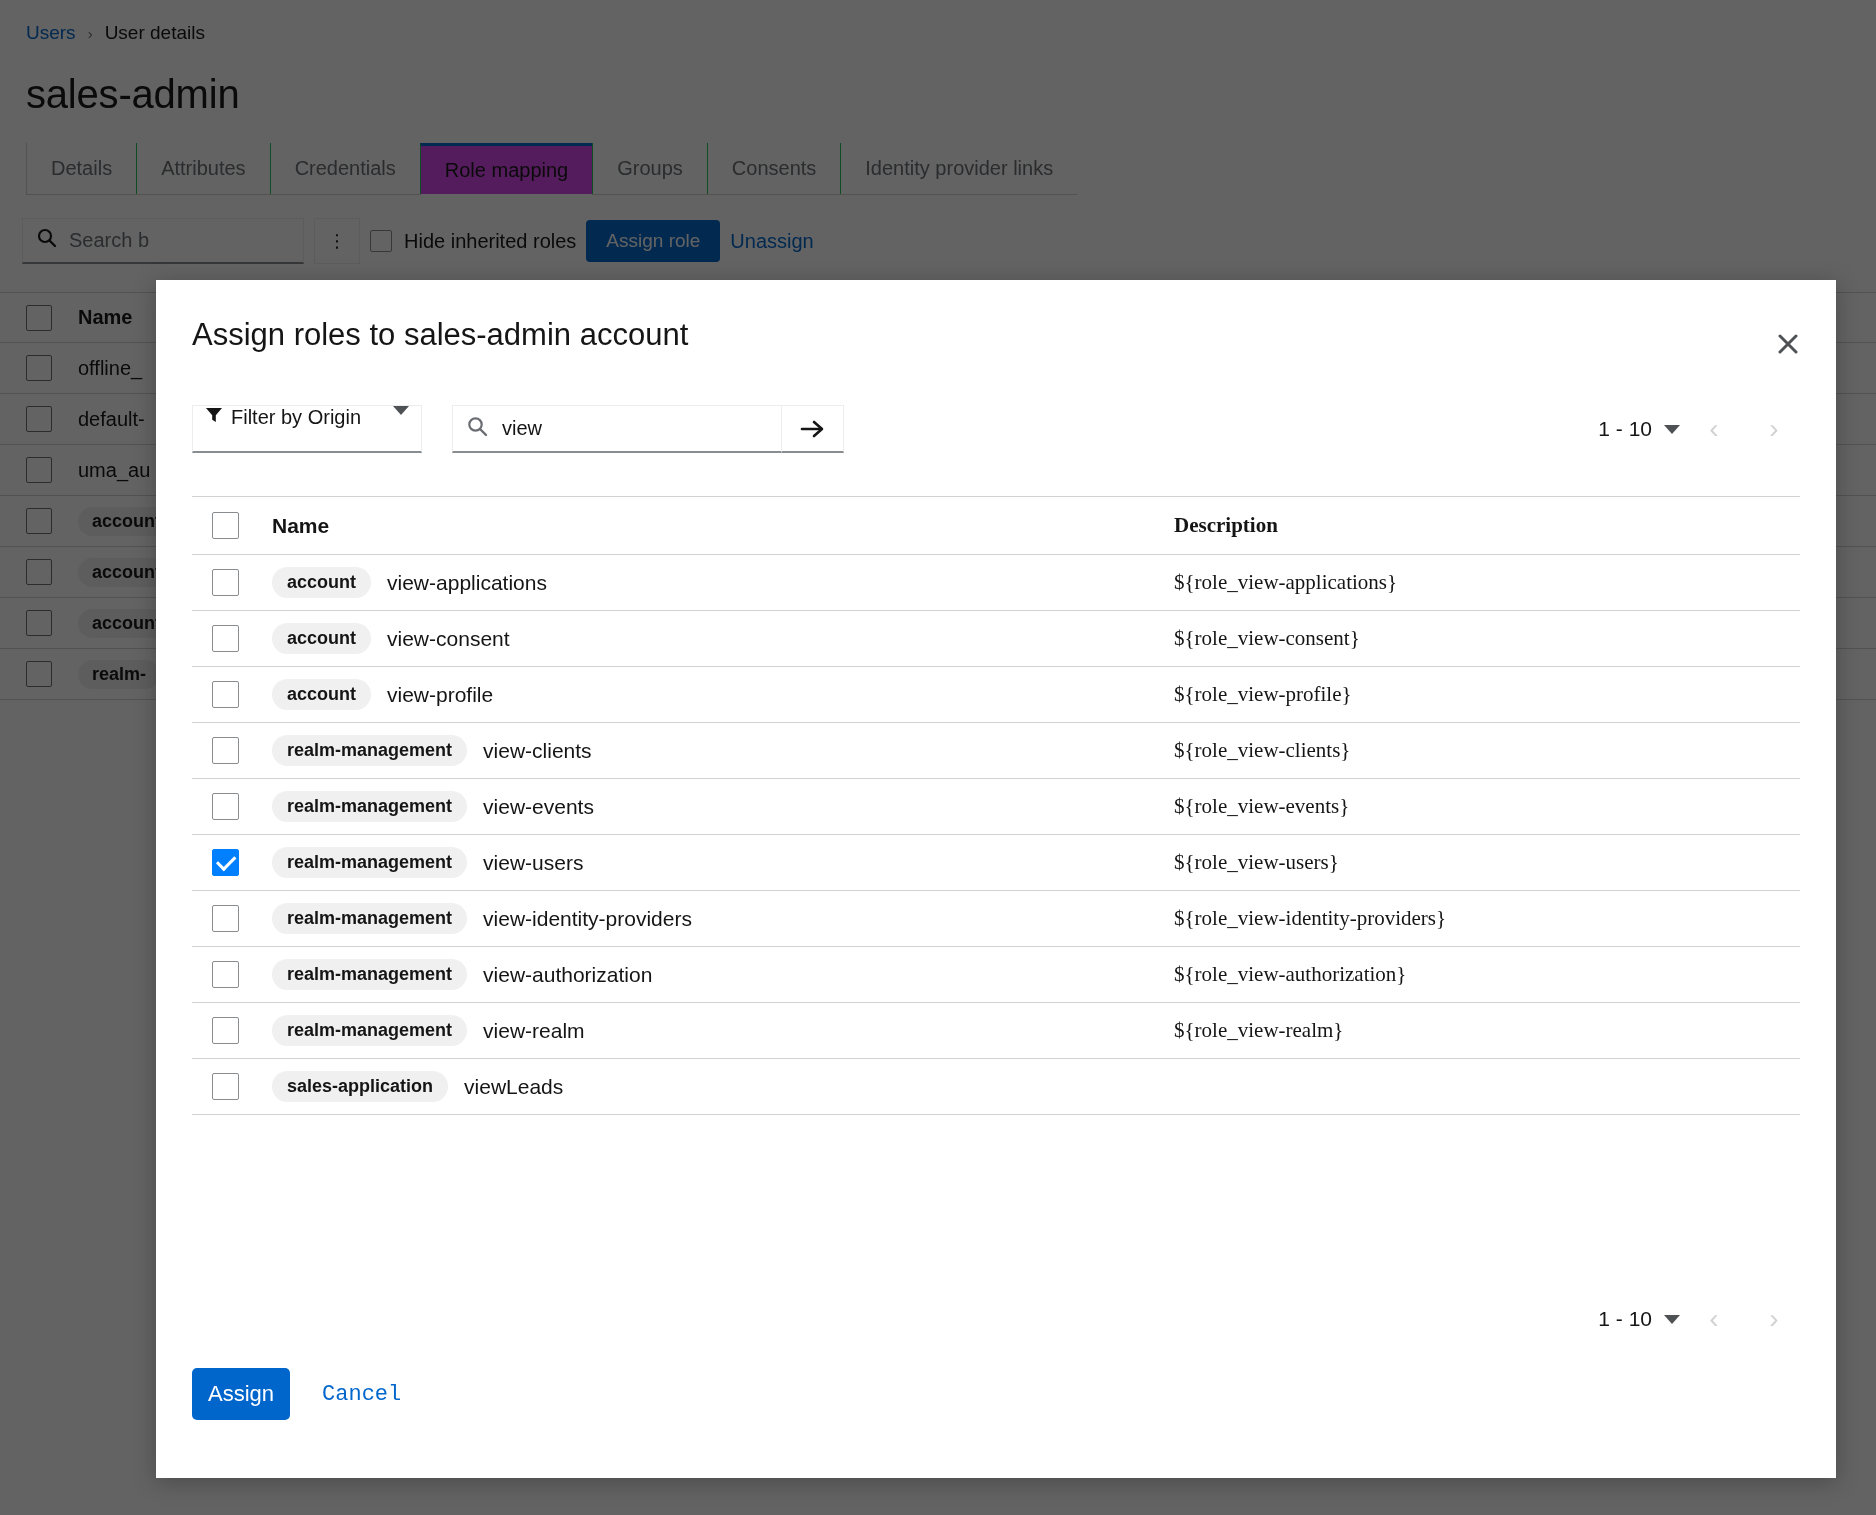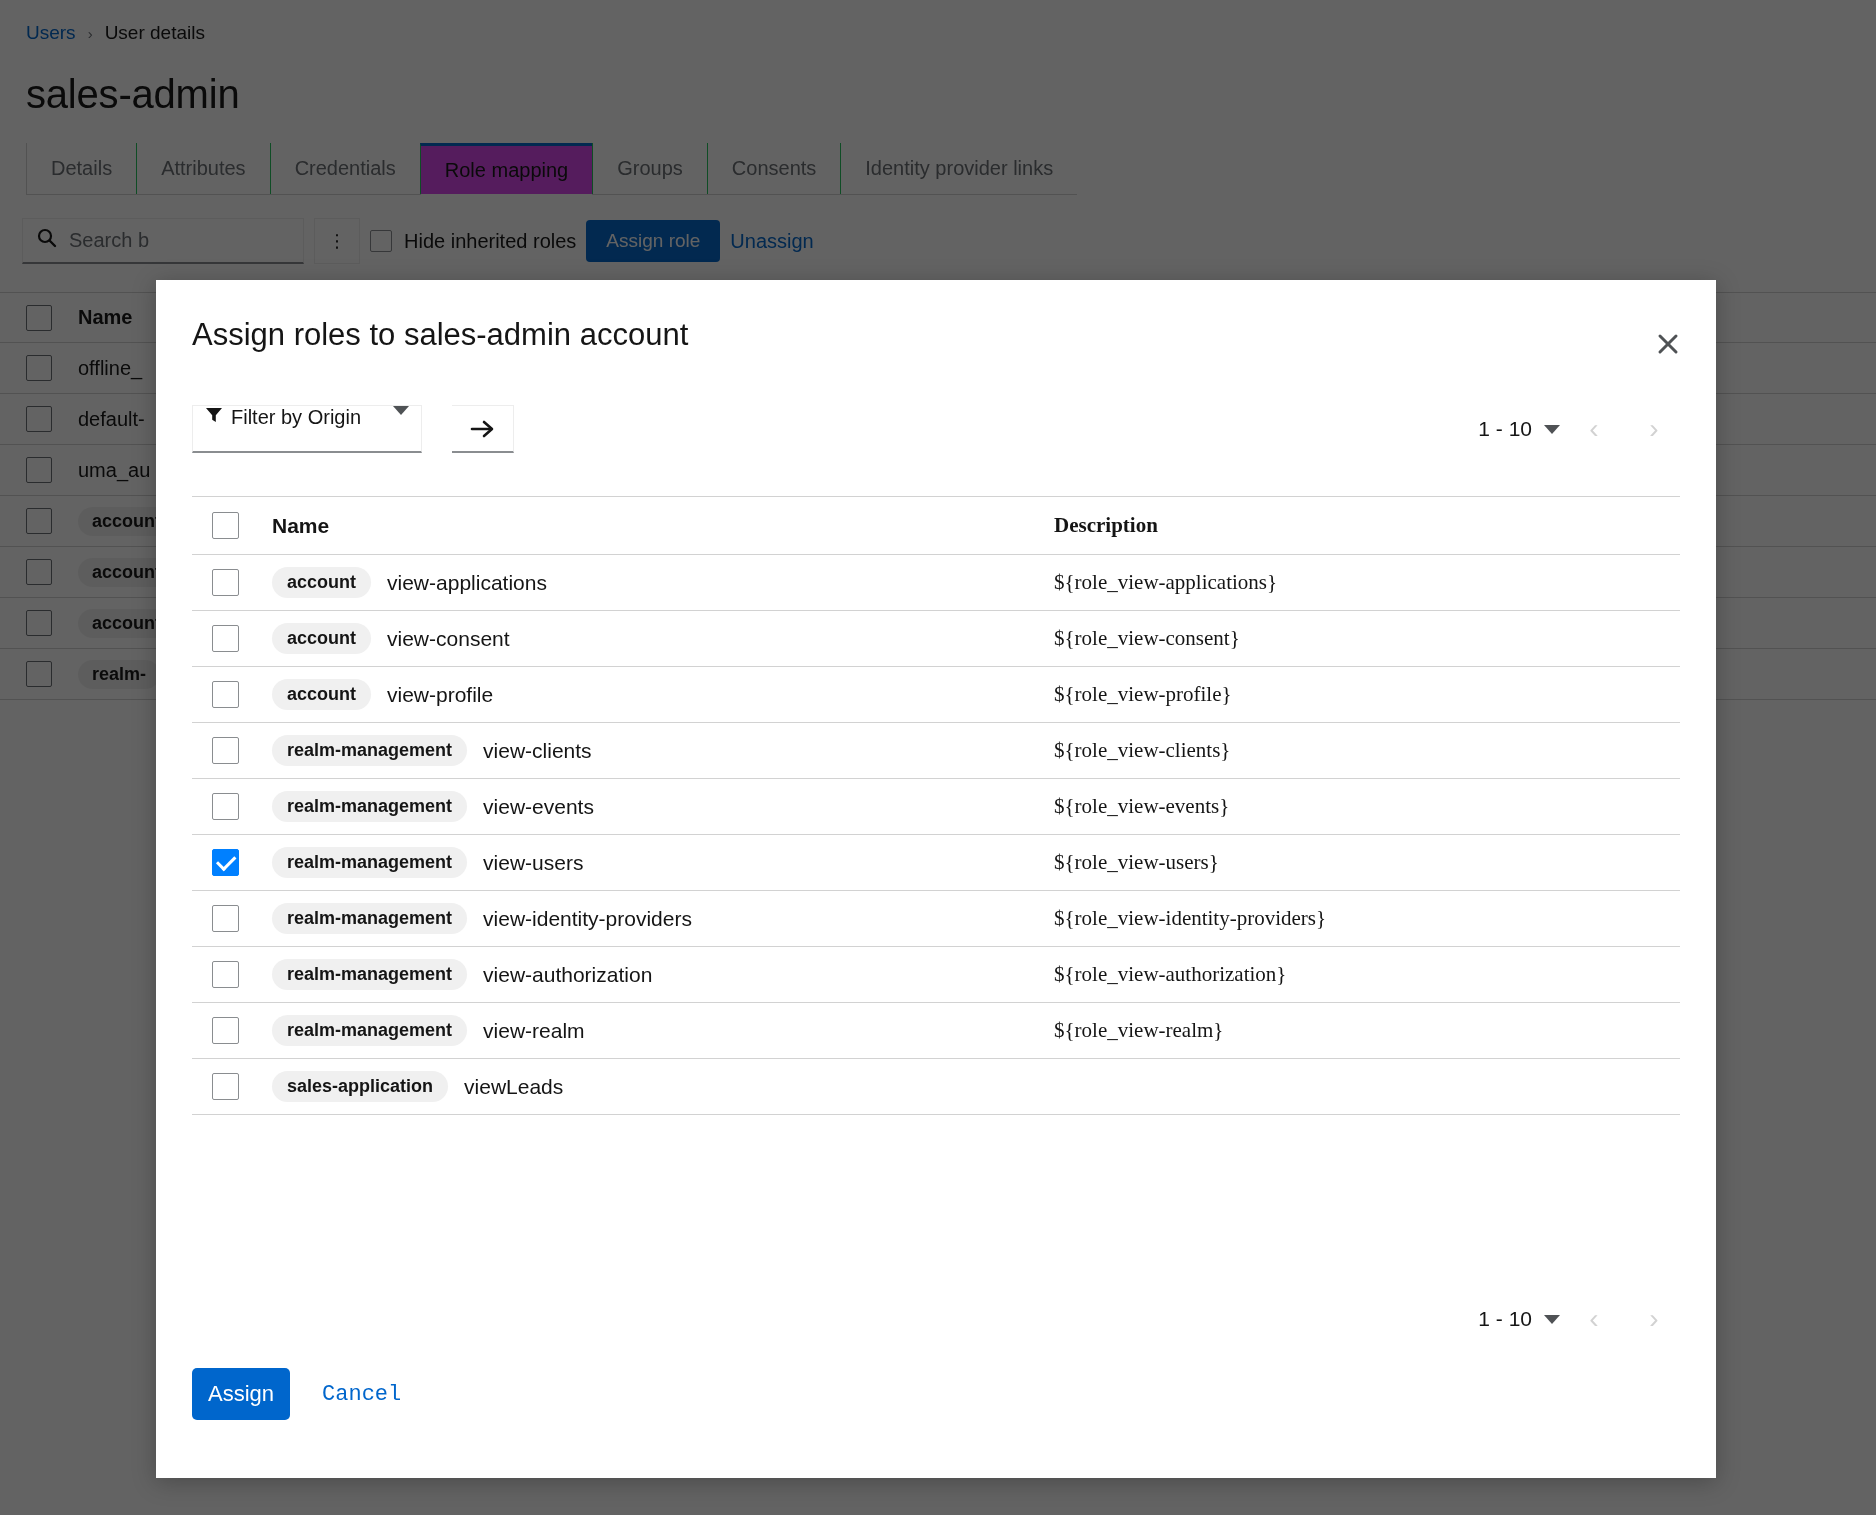--- a/index.html
+++ b/index.html
@@ -91,21 +91,21 @@
   }
 
   #backdrop {
     position: absolute; inset: 0;
     background: rgba(3, 3, 3, 0.62);
   }
 
   
   #modal {
     position: absolute;
-    left: 156px; top: 280px; width: 1560px; height: 1198px;
+    left: 156px; top: 280px; width: 1680px; height: 1198px;
     background: #ffffff;
     box-shadow: 0 4px 22px rgba(3,3,3,0.25);
   }
   .modal-title {
     position: absolute; left: 36px; top: 37px;
     font-size: 31px; font-weight: 400; color: #151515;
   }
   .modal-close {
     position: absolute; right: 28px; top: 44px;
     width: 40px; height: 40px;
@@ -314,20 +314,35 @@
       <span>
         <svg width="18" height="18" viewBox="0 0 18 18">
             <path d="M1 2h16l-6.2 7.2V16l-3.6-2.3V9.2z" fill="#151515"></path>
           </svg>
       </span>
       <span class="fl-label">Filter by Origin</span>
       <span class="caret-dn"></span>
     </div>
 
     <div class="search-group">
+      <div class="search-box">
+        <span>
+          <svg width="21" height="21" viewBox="0 0 21 21">
+              <circle cx="8.5" cy="8.5" r="6.2" fill="none" stroke="#6a6e73" stroke-width="2.2"></circle>
+              <line x1="13" y1="13" x2="19" y2="19" stroke="#6a6e73" stroke-width="2.4" stroke-linecap="round"></line>
+            </svg>
+        </span>
+        <input type="text" value="view" style="">
+        <span class="search-clear">
+          <svg width="18" height="18" viewBox="0 0 18 18">
+            <line x1="3" y1="3" x2="15" y2="15" stroke="#6a6e73" stroke-width="2.6" stroke-linecap="round"></line>
+            <line x1="15" y1="3" x2="3" y2="15" stroke="#6a6e73" stroke-width="2.6" stroke-linecap="round"></line>
+          </svg>
+        </span>
+      </div>
       <div class="search-go">
         <svg width="26" height="22" viewBox="0 0 26 22">
           <line x1="2" y1="11" x2="21" y2="11" stroke="#151515" stroke-width="2.6" stroke-linecap="round"></line>
           <polyline points="14,4 22,11 14,18" fill="none" stroke="#151515" stroke-width="2.6" stroke-linecap="round" stroke-linejoin="round"></polyline>
         </svg>
       </div>
     </div>
 
     <div class="pager">
       <div class="pager-count">

